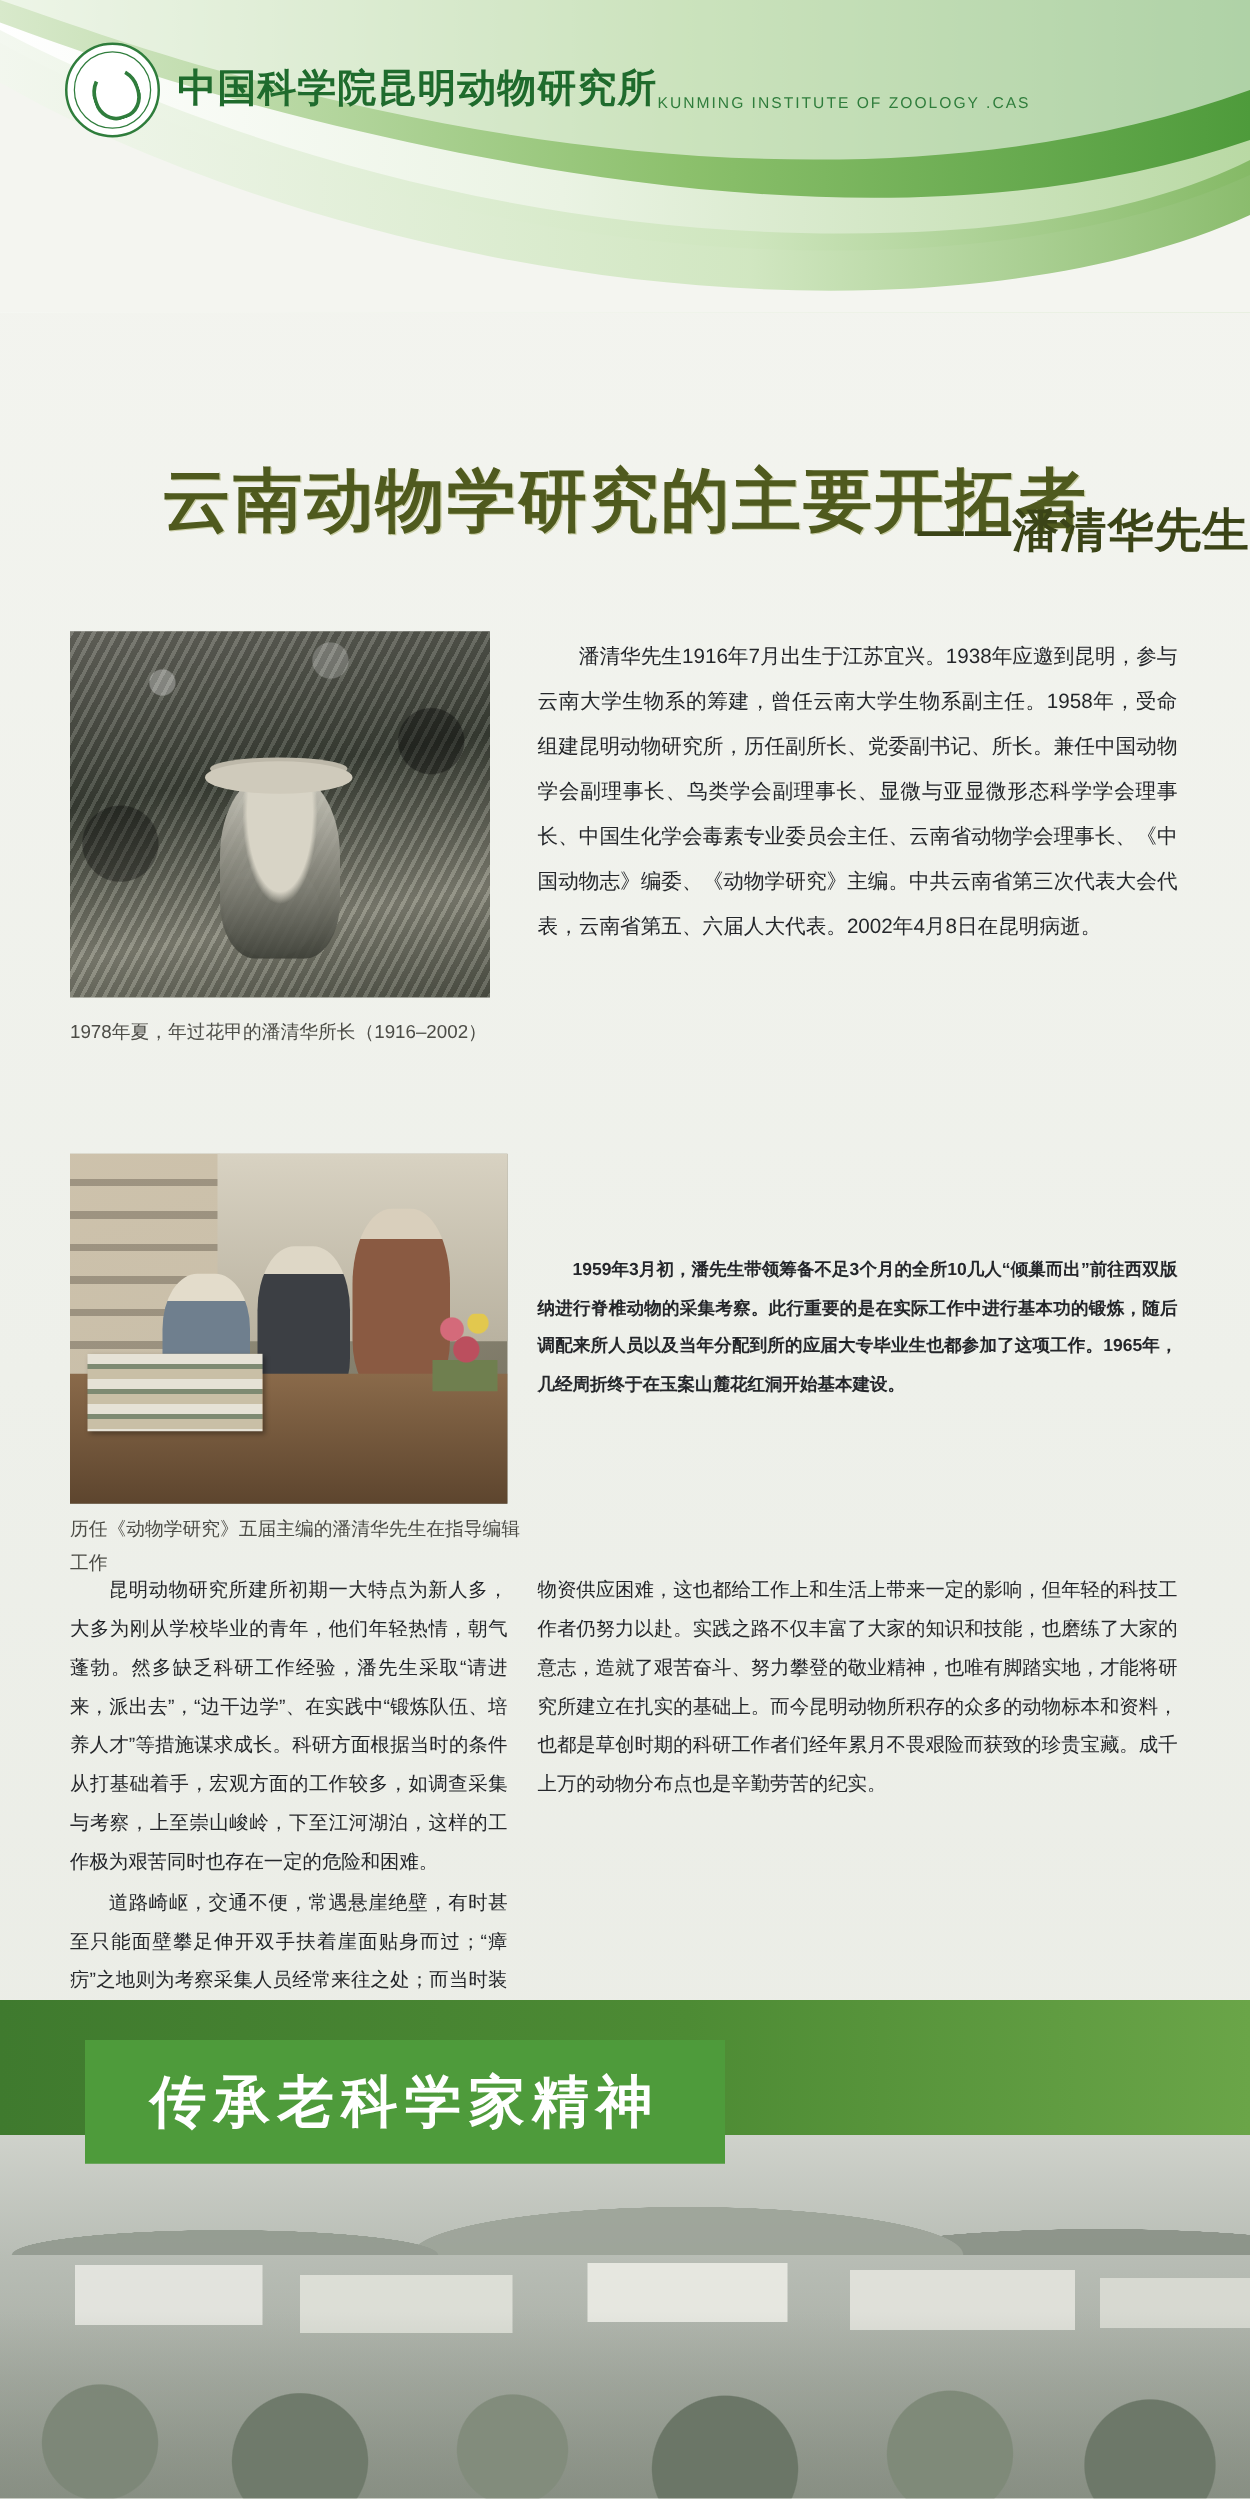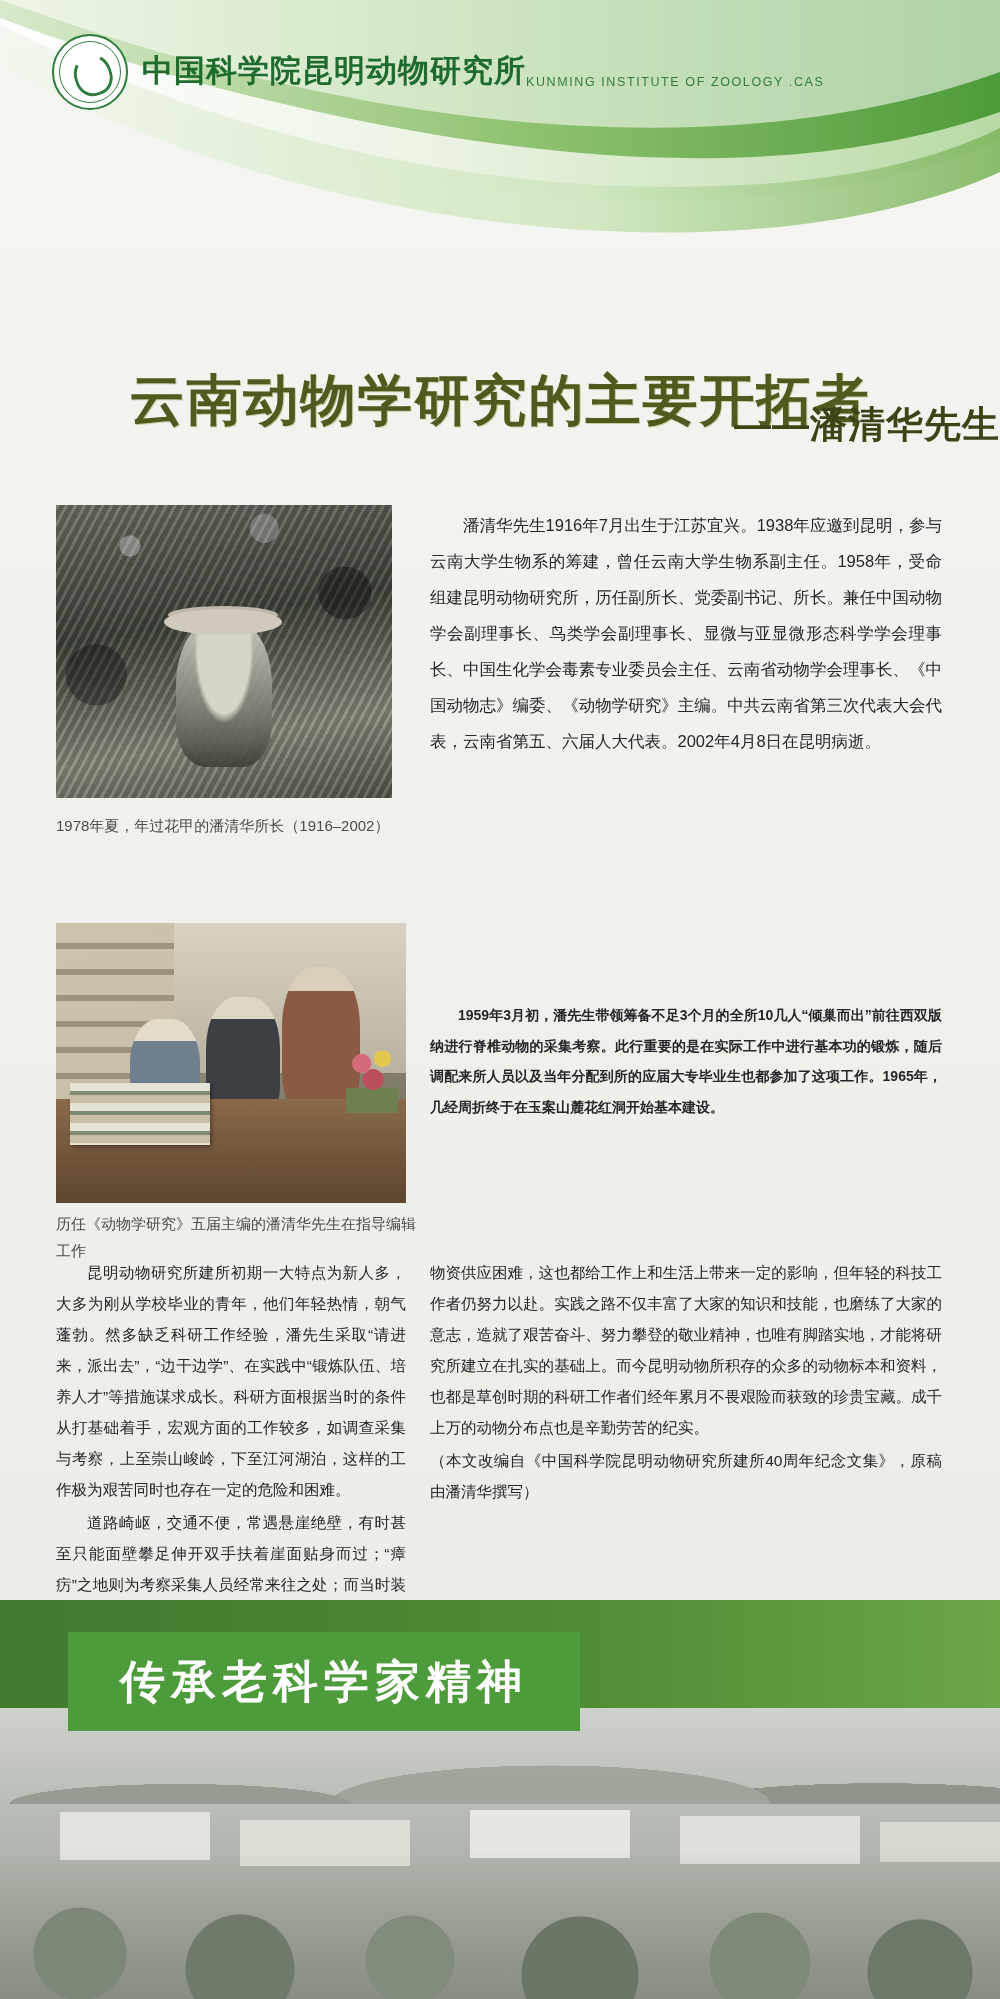--- a/index.html
+++ b/index.html
@@ -425,21 +425,20 @@
   <div class="cap2">历任《动物学研究》五届主编的潘清华先生在指导编辑工作</div>
 
   <div class="para2">1959年3月初，潘先生带领筹备不足3个月的全所10几人“倾巢而出”前往西双版纳进行脊椎动物的采集考察。此行重要的是在实际工作中进行基本功的锻炼，随后调配来所人员以及当年分配到所的应届大专毕业生也都参加了这项工作。1965年，几经周折终于在玉案山麓花红洞开始基本建设。</div>
 
   <div class="col-left">
     <p>昆明动物研究所建所初期一大特点为新人多，大多为刚从学校毕业的青年，他们年轻热情，朝气蓬勃。然多缺乏科研工作经验，潘先生采取“请进来，派出去”，“边干边学”、在实践中“锻炼队伍、培养人才”等措施谋求成长。科研方面根据当时的条件从打基础着手，宏观方面的工作较多，如调查采集与考察，上至崇山峻岭，下至江河湖泊，这样的工作极为艰苦同时也存在一定的危险和困难。</p>
     <p>道路崎岖，交通不便，常遇悬崖绝壁，有时甚至只能面壁攀足伸开双手扶着崖面贴身而过；“瘴疠”之地则为考察采集人员经常来往之处；而当时装备简陋，生活</p>
   </div>
   <div class="col-right">
     <p class="noindent">物资供应困难，这也都给工作上和生活上带来一定的影响，但年轻的科技工作者仍努力以赴。实践之路不仅丰富了大家的知识和技能，也磨练了大家的意志，造就了艰苦奋斗、努力攀登的敬业精神，也唯有脚踏实地，才能将研究所建立在扎实的基础上。而今昆明动物所积存的众多的动物标本和资料，也都是草创时期的科研工作者们经年累月不畏艰险而获致的珍贵宝藏。成千上万的动物分布点也是辛勤劳苦的纪实。</p>
-    <p class="noindent">（本文改编自《中国科学院昆明动物研究所建所40周年纪念文集》，原稿由潘清华撰写）</p>
   </div>
 
   <div class="footer">
     <div class="footer-green"></div>
     <div class="footer-photo">
       <div class="hills"></div>
       <div class="buildings"></div>
       <div class="trees"></div>
     </div>
     <div class="footer-banner">

